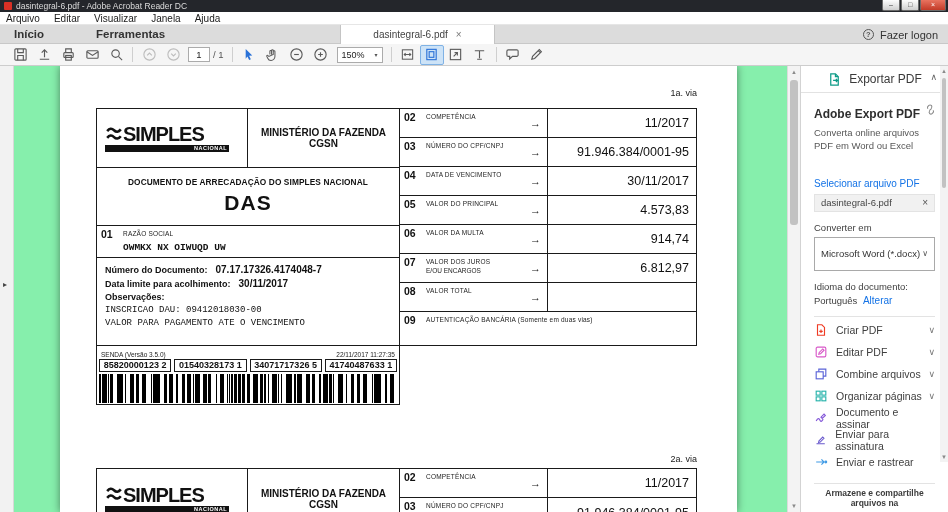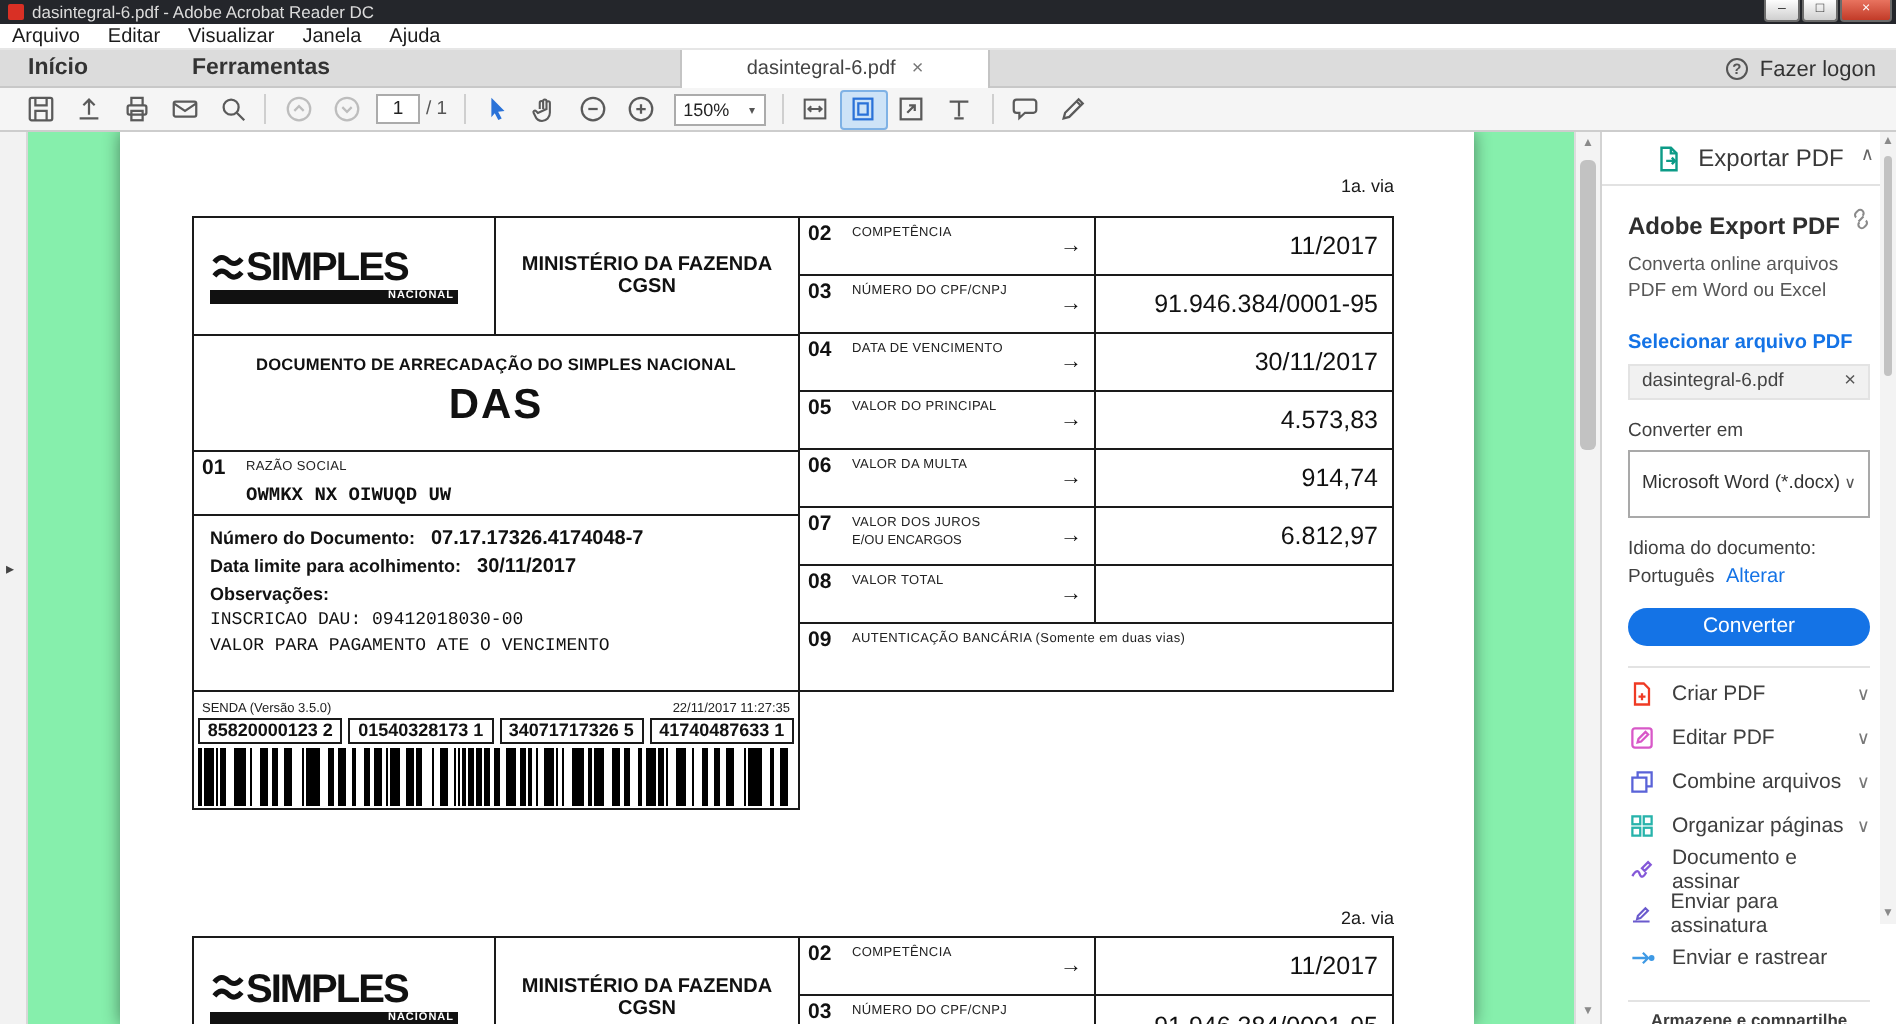--- a/index.html
+++ b/index.html
@@ -117,21 +117,21 @@
   #sidebar { position:absolute; left:800px; top:0; width:148px; height:446px; background:#fff; border-left:1px solid #d3d3d3; }
   #panel-header { position:relative; height:27px; border-bottom:1px solid #e2e2e2; display:flex; align-items:center; justify-content:center; gap:7px; }
   #panel-header .label { font-size:12px; font-weight:500; color:#3a3a3a; }
   #panel-header .chev { position:absolute; right:11px; top:6px; font-size:9px; color:#666; }
   #panel-body { padding:0 13px; position:relative; }
   #section-title-row { position:relative; margin-top:11px; }
   #section-title { font-size:12px; font-weight:700; color:#2e2e2e; }
   #link-icon { position:absolute; right:-2px; top:-1px; }
   #panel-desc { margin-top:5px; font-size:9.5px; color:#575757; line-height:1.35; }
   .bluelink { color:#1473e6; font-size:10px; }
-  #select-file-link { display:block; margin-top:13px;font-weight:bold; }
+  #select-file-link { display:block; margin-top:25px; }
   #file-box { margin-top:5px; height:18px; background:#f1f1f1; border:1px solid #e3e3e3; display:flex; align-items:center; justify-content:space-between; padding:0 6px; }
   #file-box .fname { font-size:9.5px; color:#444; }
   #file-box .fx { font-size:10px; color:#555; }
   .small-label { margin-top:10px; font-size:9.5px; color:#404040; }
   #format-select { margin-top:4px; height:34px; border:1px solid #a9a9a9; background:#fff; display:flex; align-items:center; justify-content:space-between; padding:0 6px; }
   #format-select .fval { font-size:9.5px; color:#333; }
   #format-select .chev { font-size:8px; color:#555; }
   #lang-line { margin-top:3px; font-size:9.5px; color:#404040; }
   #lang-line .bluelink { margin-left:3px; }
   #convert-btn { margin-top:10px; height:19px; background:#1473e6; border-radius:10px; color:#fff; font-size:10.5px; text-align:center; line-height:19px; }
@@ -496,21 +496,20 @@
       <div class="small-label">Converter em</div>
       <div id="format-select">
         <span class="fval">Microsoft Word (*.docx)</span>
         <span class="chev">∨</span>
       </div>
       <div class="small-label">Idioma do documento:</div>
       <div id="lang-line">
         <span>Português</span>
         <a class="bluelink">Alterar</a>
       </div>
-      <div id="convert-btn">Converter</div>
       <div class="sep"></div>
 
       <div id="tools-list">
         <div class="tool-row">
           <svg width="14" height="14" viewBox="0 0 16 16" fill="none" stroke="#ef3b24" stroke-width="1.3">
               <path d="M4 2h5l3 3v9H4z"></path>
               <path d="M6 9.5h4M8 7.5v4"></path>
             </svg>
           <span class="tlabel">Criar PDF</span>
           <span class="chev">∨</span>

